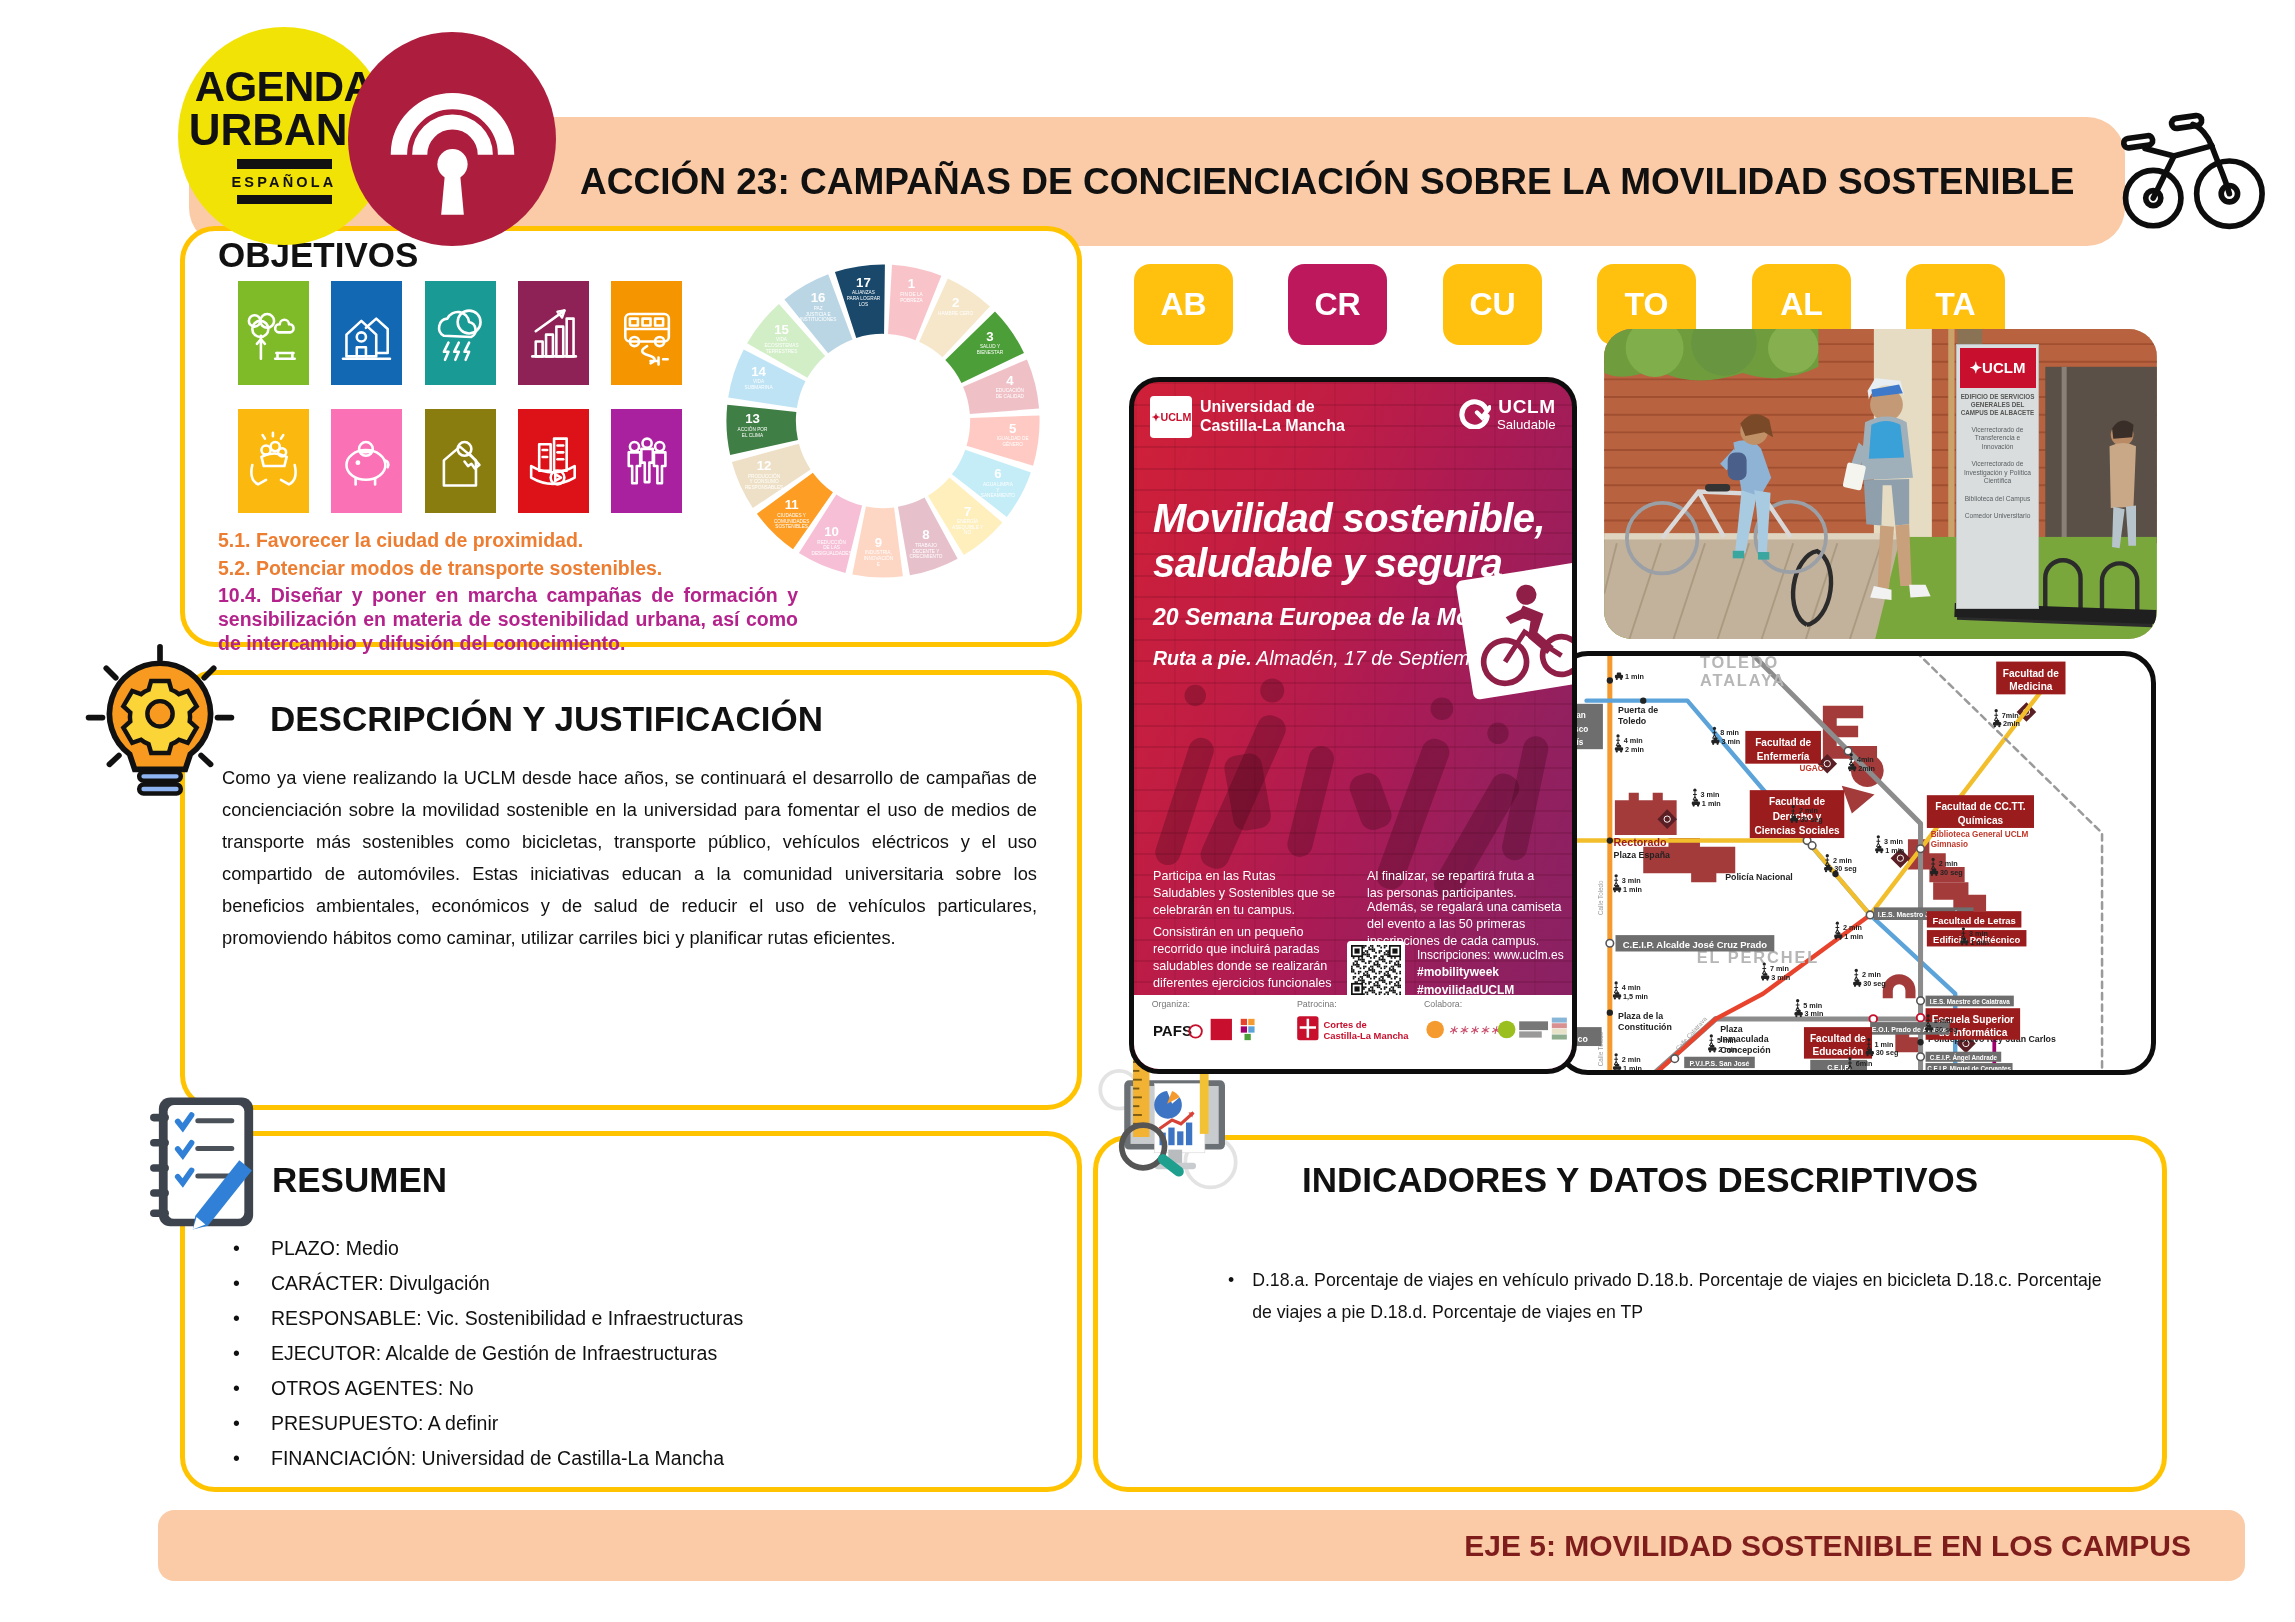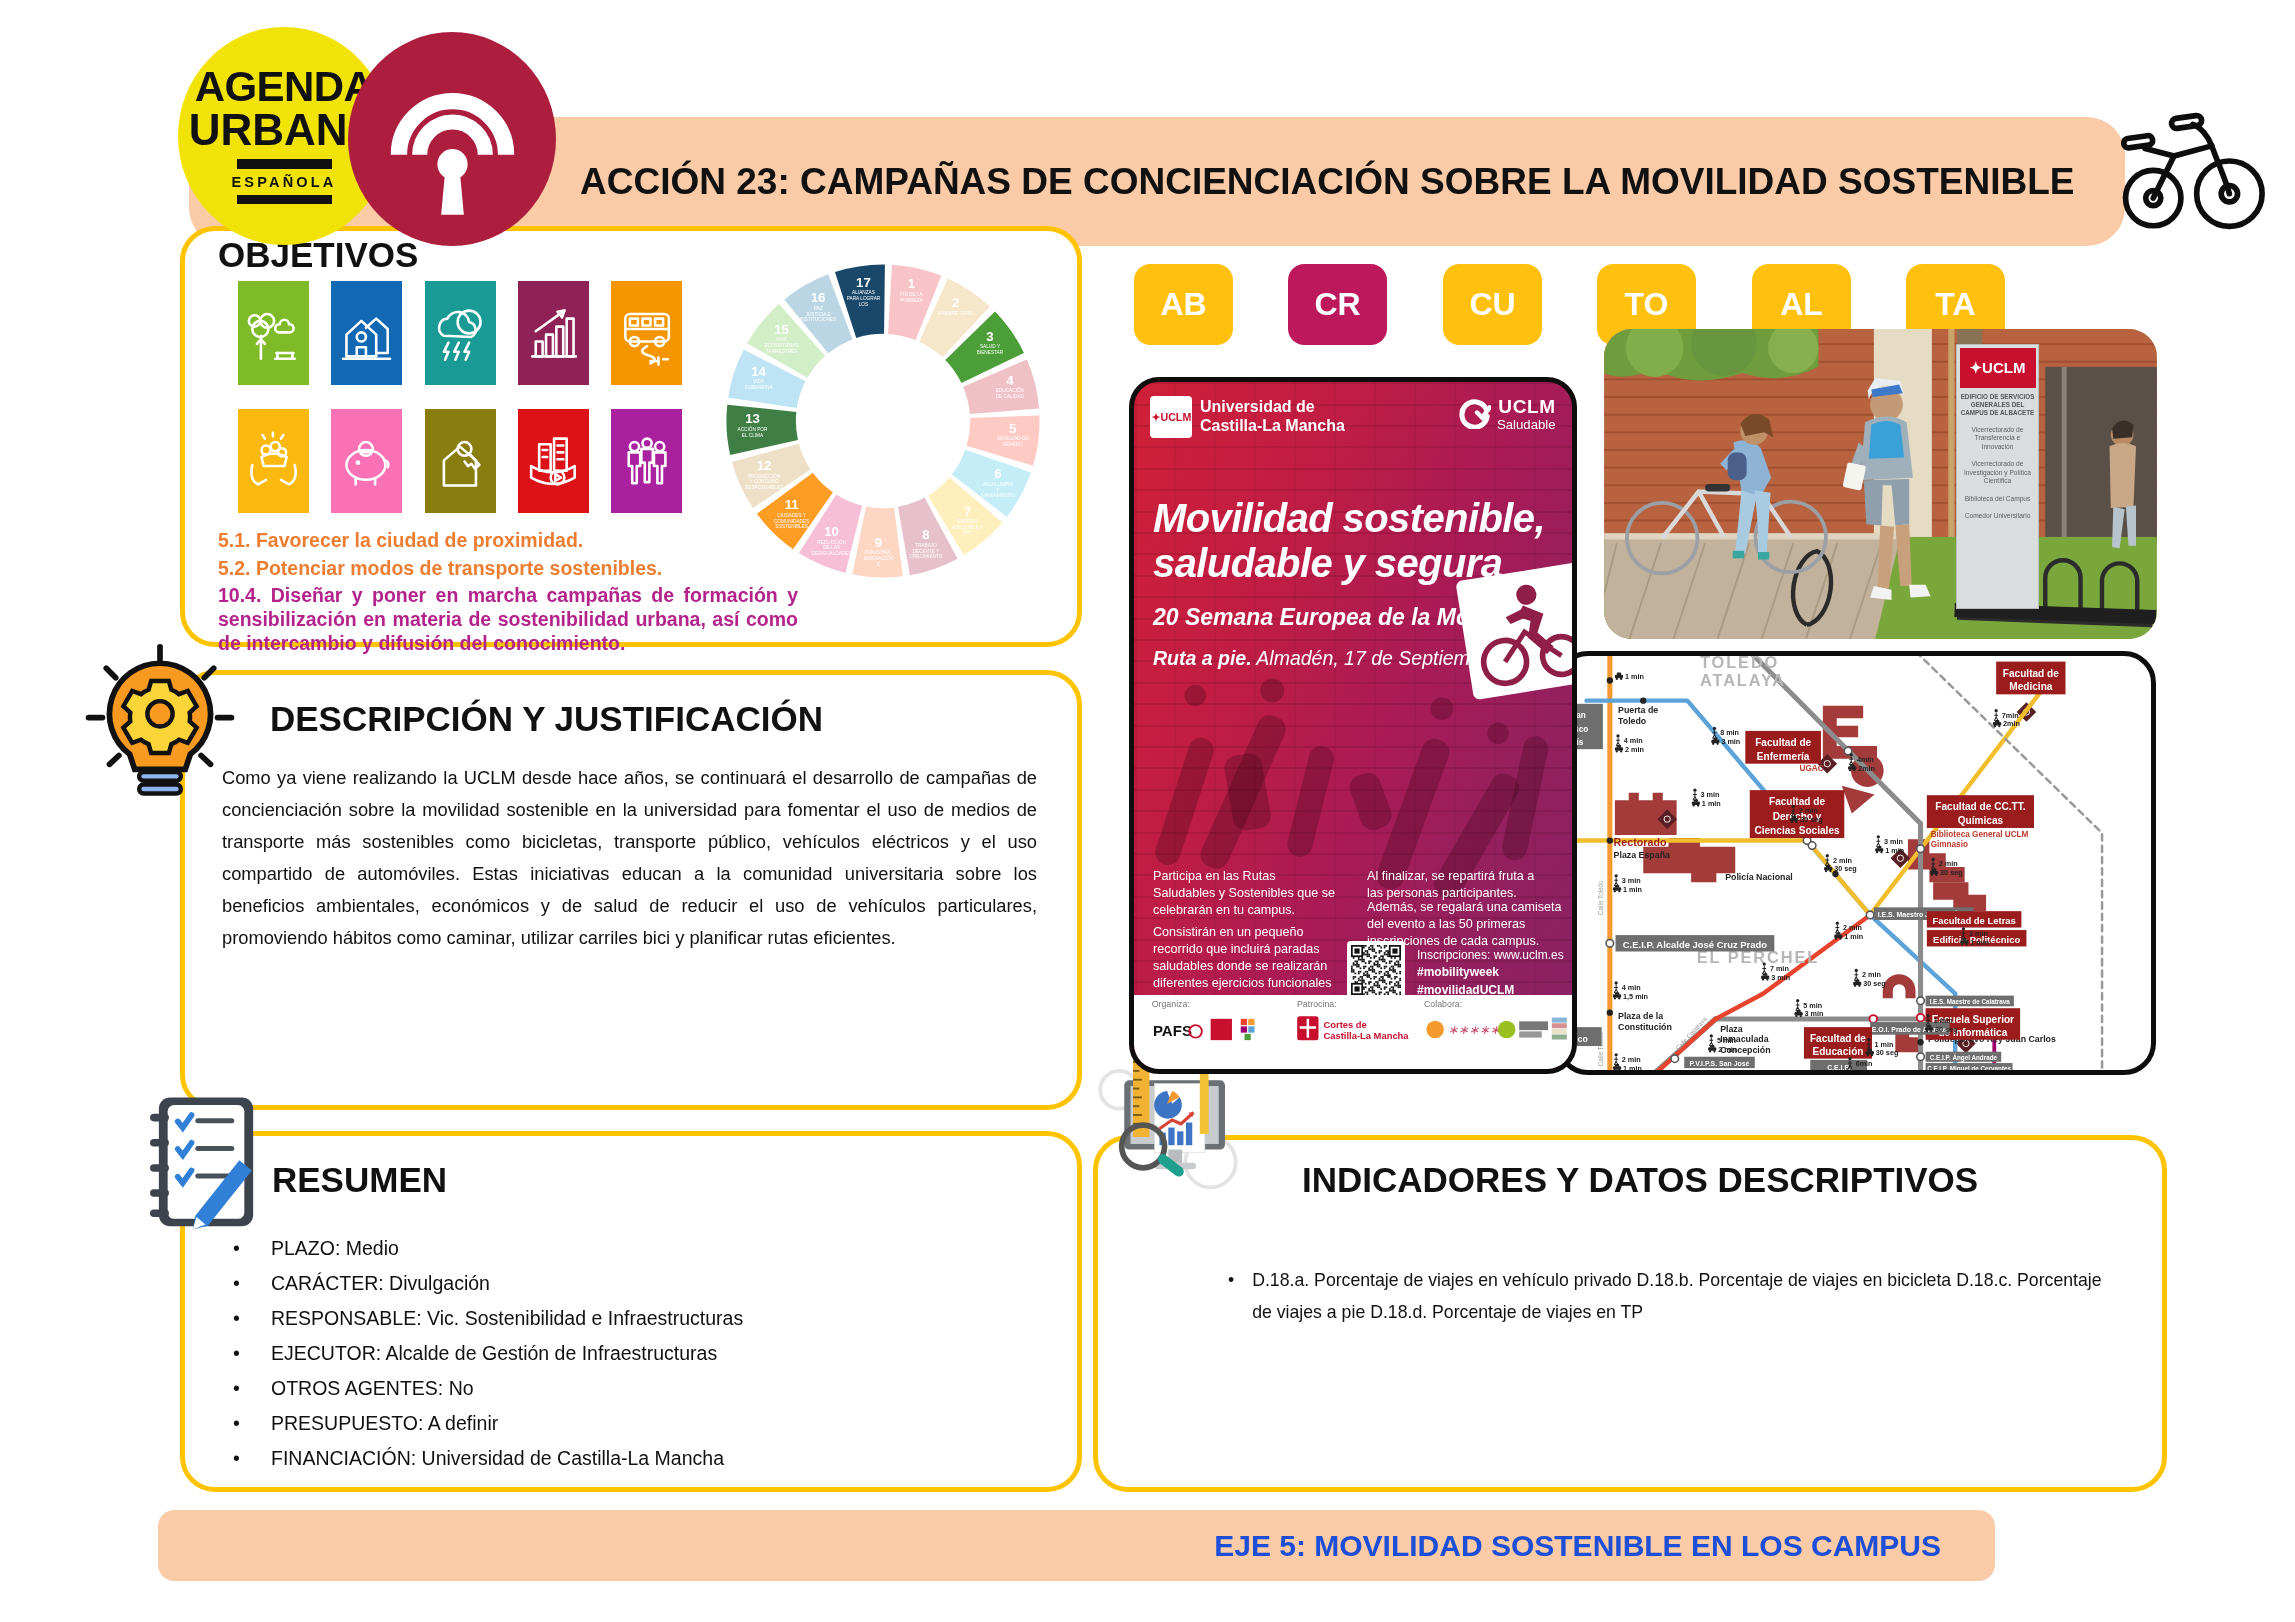--- a/index.html
+++ b/index.html
@@ -53,23 +53,23 @@
   #notebook-icon{left:140px;top:1091px;z-index:3;}
 
   
   #indic-panel{left:1093px;top:1135px;width:1064px;height:347px;}
   #indic-title{left:1302px;top:1160px;}
   #indic-row{left:1228px;top:1264px;width:883px;display:flex;font-size:17.7px;line-height:32px;color:#111;}
   #indic-row .bullet{width:35px;font-size:17.7px;}
   #indic-icon{left:1094px;top:1052px;z-index:3;}
 
   
-  #footer-band{left:158px;top:1510px;width:1837px;height:71px;border-radius:16.4px;background:#FACBA6;
+  #footer-band{left:158px;top:1510px;width:2087px;height:71px;border-radius:16.4px;background:#FACBA6;
       display:flex;align-items:center;justify-content:flex-end;padding-right:54px;box-sizing:border-box;
-      font-size:30px;font-weight:700;color:#1d4ed8;}
+      font-size:30px;font-weight:700;color:#7f1d1d;}
 
   
   #poster{left:1129px;top:377px;width:448px;height:697px;border-radius:30px;border:5px solid #0d0d0d;
       box-sizing:border-box;overflow:hidden;z-index:5;
       background:linear-gradient(112deg,#d02038 0%,#c01d44 30%,#aa1b55 55%,#93205f 78%,#872164 100%);}
   #poster .brick{position:absolute;inset:0;
       background:repeating-linear-gradient(0deg,rgba(60,0,15,.14) 0 1.9px,transparent 1.9px 21.4px),
                  repeating-linear-gradient(90deg,rgba(60,0,15,.07) 0 2.5px,transparent 2.5px 40px);}
   #poster .chip{position:absolute;left:16.4px;top:14px;width:42px;height:42px;background:#fff;border-radius:3.8px;
       display:flex;align-items:center;justify-content:center;}

